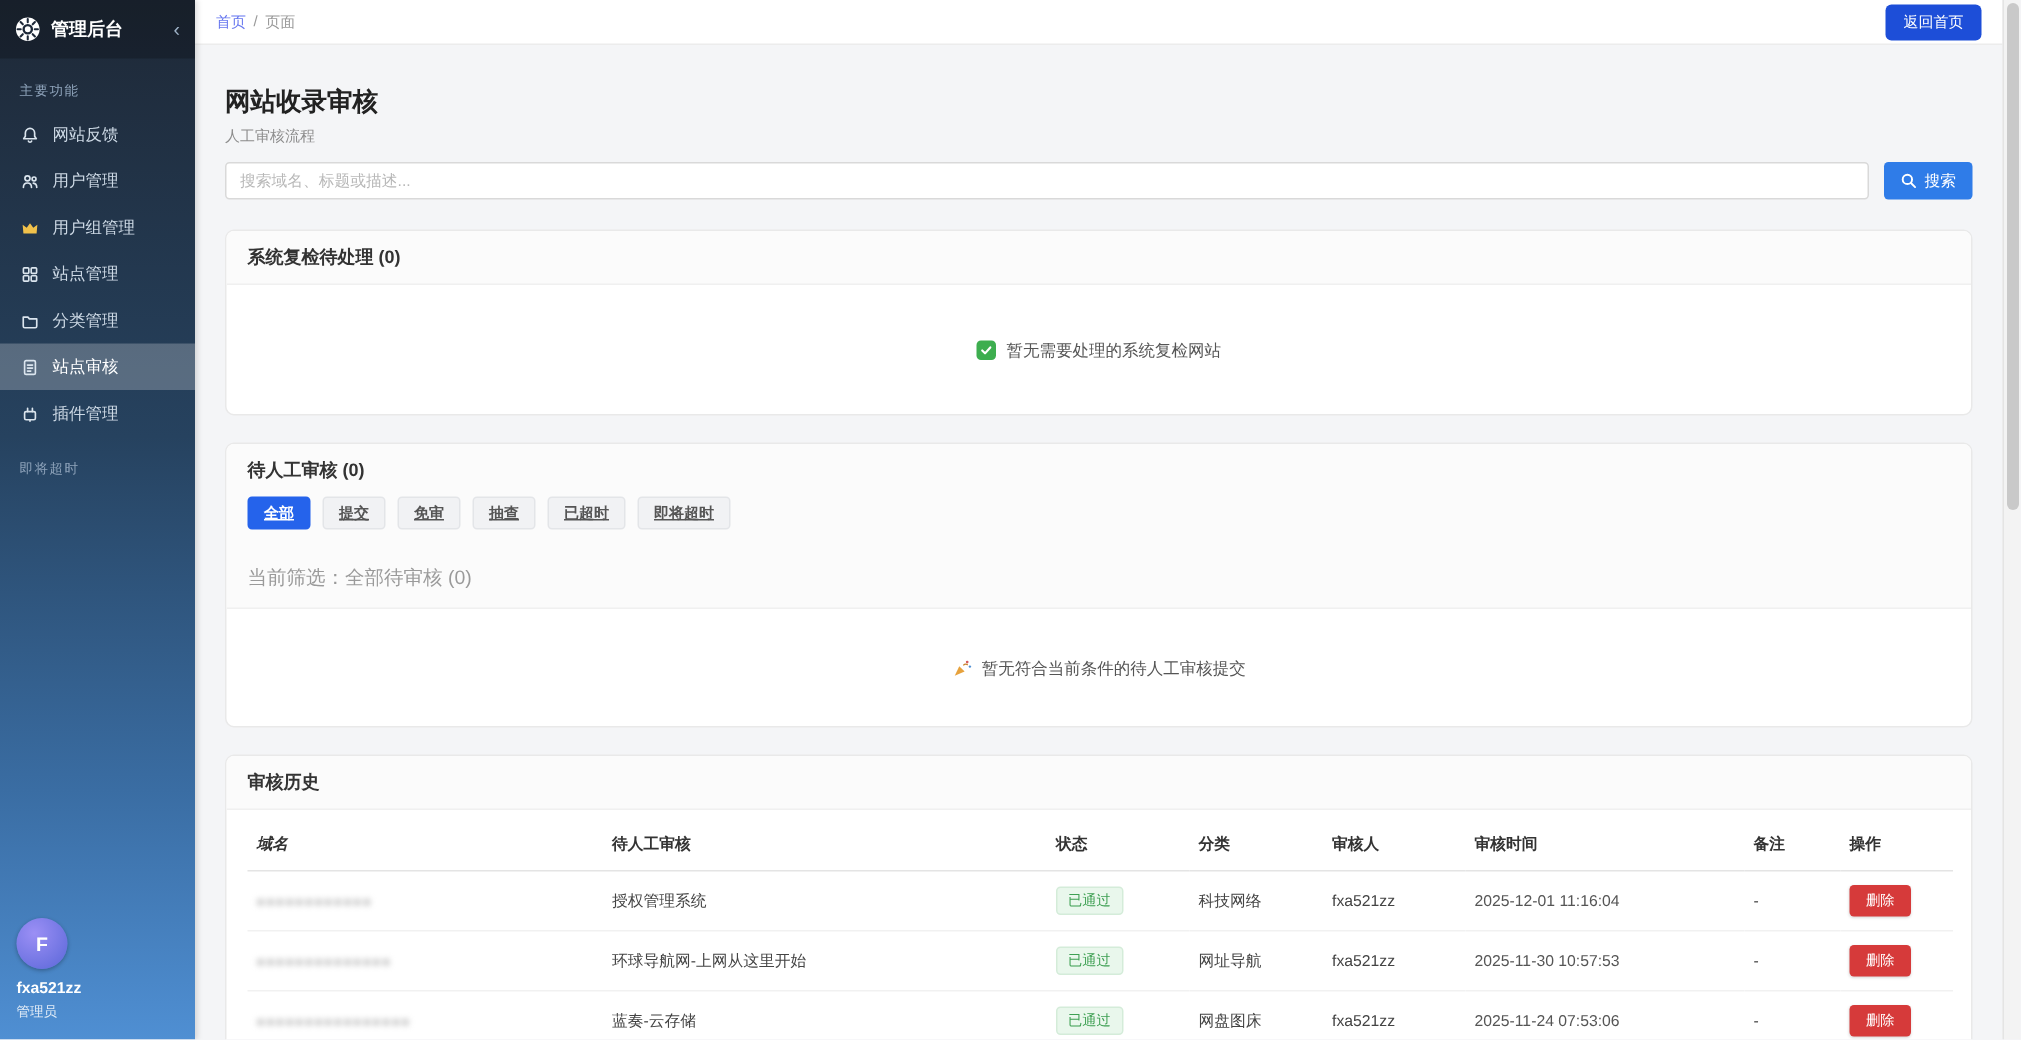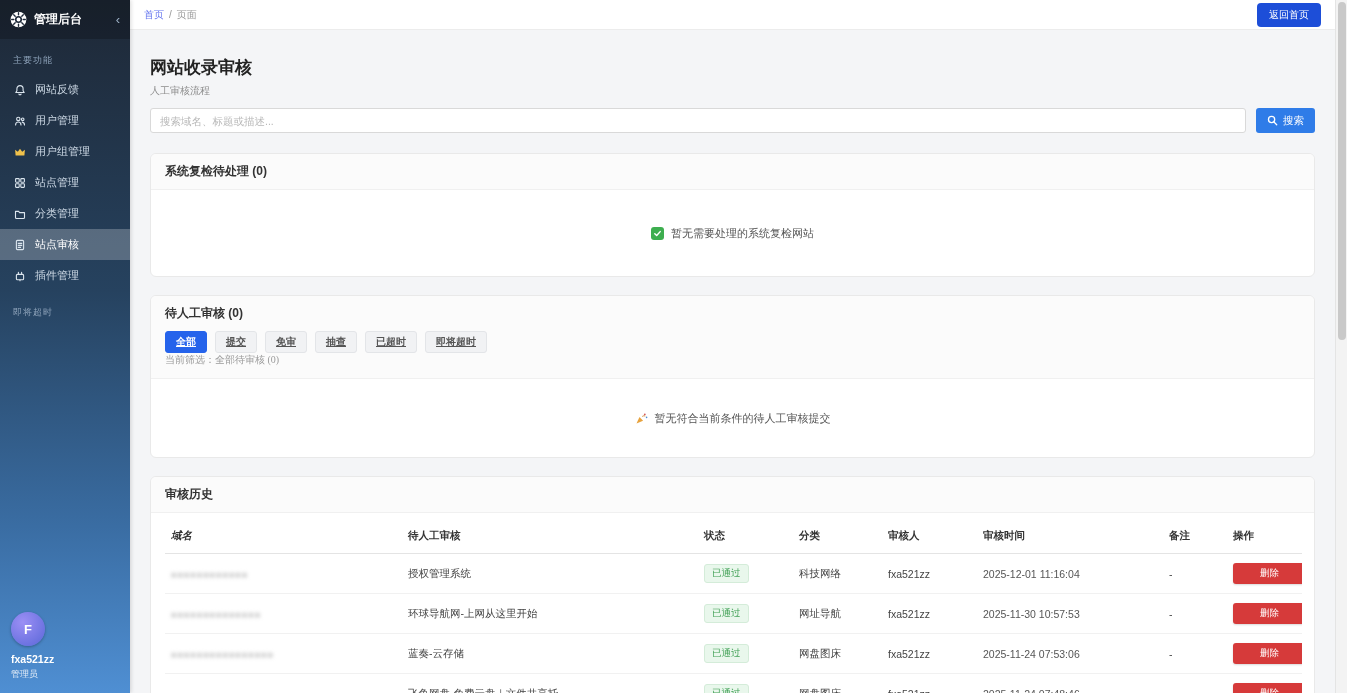--- a/index.html
+++ b/index.html
@@ -49,36 +49,36 @@
     font-size:12px; font-weight:bold; color:#333; }
   .count { font-weight:bold; color:#333; }
   .empty-body { display:flex; align-items:center; justify-content:center; gap:7px; font-size:11px; color:#555; }
   .empty-body.h1x { height:86px; }
   .empty-body.h2x { height:78px; }
 
   .chips { display:flex; gap:8px; margin-top:9px; }
   .chip { font-size:10px; padding:3px 10px; border-radius:3px; background:#f1f2f4; border:1px solid #e3e5e8;
     color:#555; cursor:pointer;text-decoration:underline; }
   .chip.active { background:#2563eb; border-color:#2563eb; color:#fff; }
-  .filter-caption { margin-top:0; font-size:10px; color:#9a9a9a;font-family:Liberation Serif, serif; }
+  .filter-caption { margin-top:23px; font-size:13px; color:#9a9a9a; }
 
   table.history { width:100%; border-collapse:collapse; table-layout:fixed; }
   .table-wrap { padding:4px 14px 0; }
   th { text-align:left; font-size:10.5px; color:#333; font-weight:bold; padding:12px 6px 10px;
     border-bottom:1px solid #e4e4e4; }
   td { font-size:10.5px; color:#444; padding:9px 6px; border-bottom:1px solid #f1f1f1; vertical-align:middle;
     overflow:hidden; white-space:nowrap; text-overflow:ellipsis; }
   th:nth-child(1),td:nth-child(1){width:237px;font-style:italic;} th:nth-child(2),td:nth-child(2){width:296px;}
   th:nth-child(3),td:nth-child(3){width:95px;}  th:nth-child(4),td:nth-child(4){width:89px;}
   th:nth-child(5),td:nth-child(5){width:95px;}  th:nth-child(6),td:nth-child(6){width:186px;}
   th:nth-child(7),td:nth-child(7){width:64px;}  th:nth-child(8),td:nth-child(8){width:75px;}
   .domain-blur { color:#a9a9a9; filter:blur(2.2px); font-size:9px; letter-spacing:1px; }
   .badge-pass { display:inline-block; background:#e9f7ec; color:#3fa054; border:1px solid #d4ecd9;
     border-radius:3px; padding:2px 7px; font-size:9.5px; }
-  .btn-delete { background:#d63a3a; color:#fff; border:none; border-radius:3px; padding:4px 27px;
+  .btn-delete { background:#d63a3a; color:#fff; border:none; border-radius:3px; padding:4px 11px;
     font-size:9.5px; cursor:pointer; box-shadow:0 1px 2px rgba(0,0,0,.15); }
   .time-cell { color:#555; }
 
   
   .scrollbar { position:absolute; right:0; top:0; width:12px; height:693px; background:#f3f3f3;
     border-left:1px solid #e4e4e4; z-index:9; }
   .scroll-thumb { position:absolute; top:2px; left:2px; width:8px; height:338px; background:#c9c9c9; border-radius:4px; }
 
   .icon-check { width:13px; height:13px; background:#3dae4f; border-radius:3px; display:inline-flex;
     align-items:center; justify-content:center; flex:0 0 13px; }

